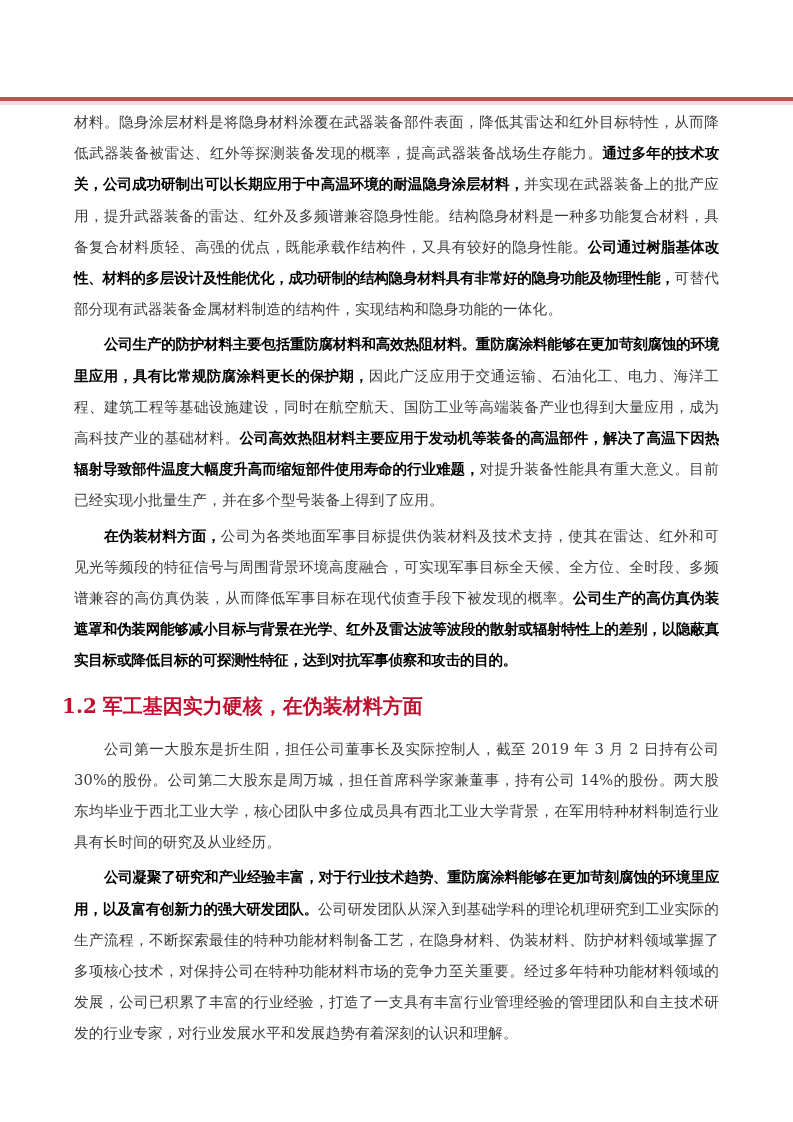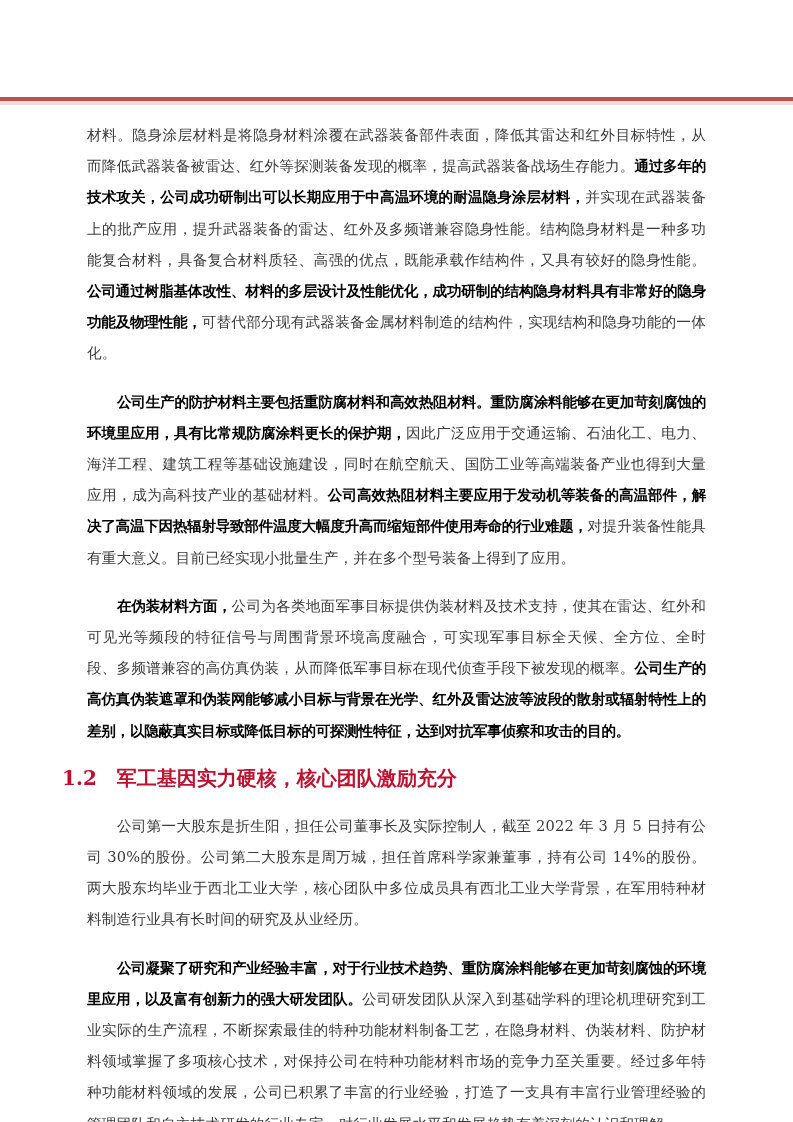--- a/index.html
+++ b/index.html
@@ -30,21 +30,21 @@
     height: 4px;
     background: #f2dcdb;
   }
   .content {
     position: absolute;
     left: 70px;
     top: 102px;
     width: 653px;
   }
   p {
-    margin: 17px;
+    margin: 4px;
     font-size: 14.6px;
     line-height: 31.2px;
     color: #3a3a3a;
     text-align: justify;
     text-justify: inter-character;
     letter-spacing: 0.2px;
   }
   p.indent {
     text-indent: 30px;
   }
@@ -56,36 +56,36 @@
   }
   h2 {
     margin: 15px 0 12px -8px;
     font-size: 20px;
     line-height: 30px;
     font-weight: bold;
     color: #c0102f;
     font-family: "DejaVu Serif", "Liberation Serif", serif;
   }
   .h-num {
-    margin-right: 20px;
+    margin-right: 6px;
   }
 </style>
 </head>
 <body>
 
 <div class="header-bar"></div>
 <div class="header-band"></div>
 
 <div class="content">
 
   <p><span>材料。隐身涂层材料是将隐身材料涂覆在武器装备部件表面，降低其雷达和红外目标特性，从而降低武器装备被雷达、红外等探测装备发现的概率，提高武器装备战场生存能力。</span><b>通过多年的技术攻关，公司成功研制出可以长期应用于中高温环境的耐温隐身涂层材料，</b><span>并实现在武器装备上的批产应用，提升武器装备的雷达、红外及多频谱兼容隐身性能。结构隐身材料是一种多功能复合材料，具备复合材料质轻、高强的优点，既能承载作结构件，又具有较好的隐身性能。</span><b>公司通过树脂基体改性、材料的多层设计及性能优化，成功研制的结构隐身材料具有非常好的隐身功能及物理性能，</b><span>可替代部分现有武器装备金属材料制造的结构件，实现结构和隐身功能的一体化。</span></p>
 
   <p class="indent"><b>公司生产的防护材料主要包括重防腐材料和高效热阻材料。重防腐涂料能够在更加苛刻腐蚀的环境里应用，具有比常规防腐涂料更长的保护期，</b><span>因此广泛应用于交通运输、石油化工、电力、海洋工程、建筑工程等基础设施建设，同时在航空航天、国防工业等高端装备产业也得到大量应用，成为高科技产业的基础材料。</span><b>公司高效热阻材料主要应用于发动机等装备的高温部件，解决了高温下因热辐射导致部件温度大幅度升高而缩短部件使用寿命的行业难题，</b><span>对提升装备性能具有重大意义。目前已经实现小批量生产，并在多个型号装备上得到了应用。</span></p>
 
   <p class="indent"><b>在伪装材料方面，</b><span>公司为各类地面军事目标提供伪装材料及技术支持，使其在雷达、红外和可见光等频段的特征信号与周围背景环境高度融合，可实现军事目标全天候、全方位、全时段、多频谱兼容的高仿真伪装，从而降低军事目标在现代侦查手段下被发现的概率。</span><b>公司生产的高仿真伪装遮罩和伪装网能够减小目标与背景在光学、红外及雷达波等波段的散射或辐射特性上的差别，以隐蔽真实目标或降低目标的可探测性特征，达到对抗军事侦察和攻击的目的。</b></p>
 
-  <h2><span class="h-num">1.2</span><span>军工基因实力硬核，核心团队激励充分</span></h2>
+  <h2><span class="h-num">1.2</span><span>军工基因实力硬核，在伪装材料方面</span></h2>
 
-  <p class="indent"><span>公司第一大股东是折生阳，担任公司董事长及实际控制人，截至 2022 年 3 月 5 日持有公司 30%的股份。公司第二大股东是周万城，担任首席科学家兼董事，持有公司 14%的股份。两大股东均毕业于西北工业大学，核心团队中多位成员具有西北工业大学背景，在军用特种材料制造行业具有长时间的研究及从业经历。</span></p>
+  <p class="indent"><span>公司第一大股东是折生阳，担任公司董事长及实际控制人，截至 2019 年 3 月 2 日持有公司 30%的股份。公司第二大股东是周万城，担任首席科学家兼董事，持有公司 14%的股份。两大股东均毕业于西北工业大学，核心团队中多位成员具有西北工业大学背景，在军用特种材料制造行业具有长时间的研究及从业经历。</span></p>
 
   <p class="indent"><b>公司凝聚了研究和产业经验丰富，对于行业技术趋势、重防腐涂料能够在更加苛刻腐蚀的环境里应用，以及富有创新力的强大研发团队。</b><span>公司研发团队从深入到基础学科的理论机理研究到工业实际的生产流程，不断探索最佳的特种功能材料制备工艺，在隐身材料、伪装材料、防护材料领域掌握了多项核心技术，对保持公司在特种功能材料市场的竞争力至关重要。经过多年特种功能材料领域的发展，公司已积累了丰富的行业经验，打造了一支具有丰富行业管理经验的管理团队和自主技术研发的行业专家，对行业发展水平和发展趋势有着深刻的认识和理解。</span></p>
 
 </div>
 
 </body></html>

